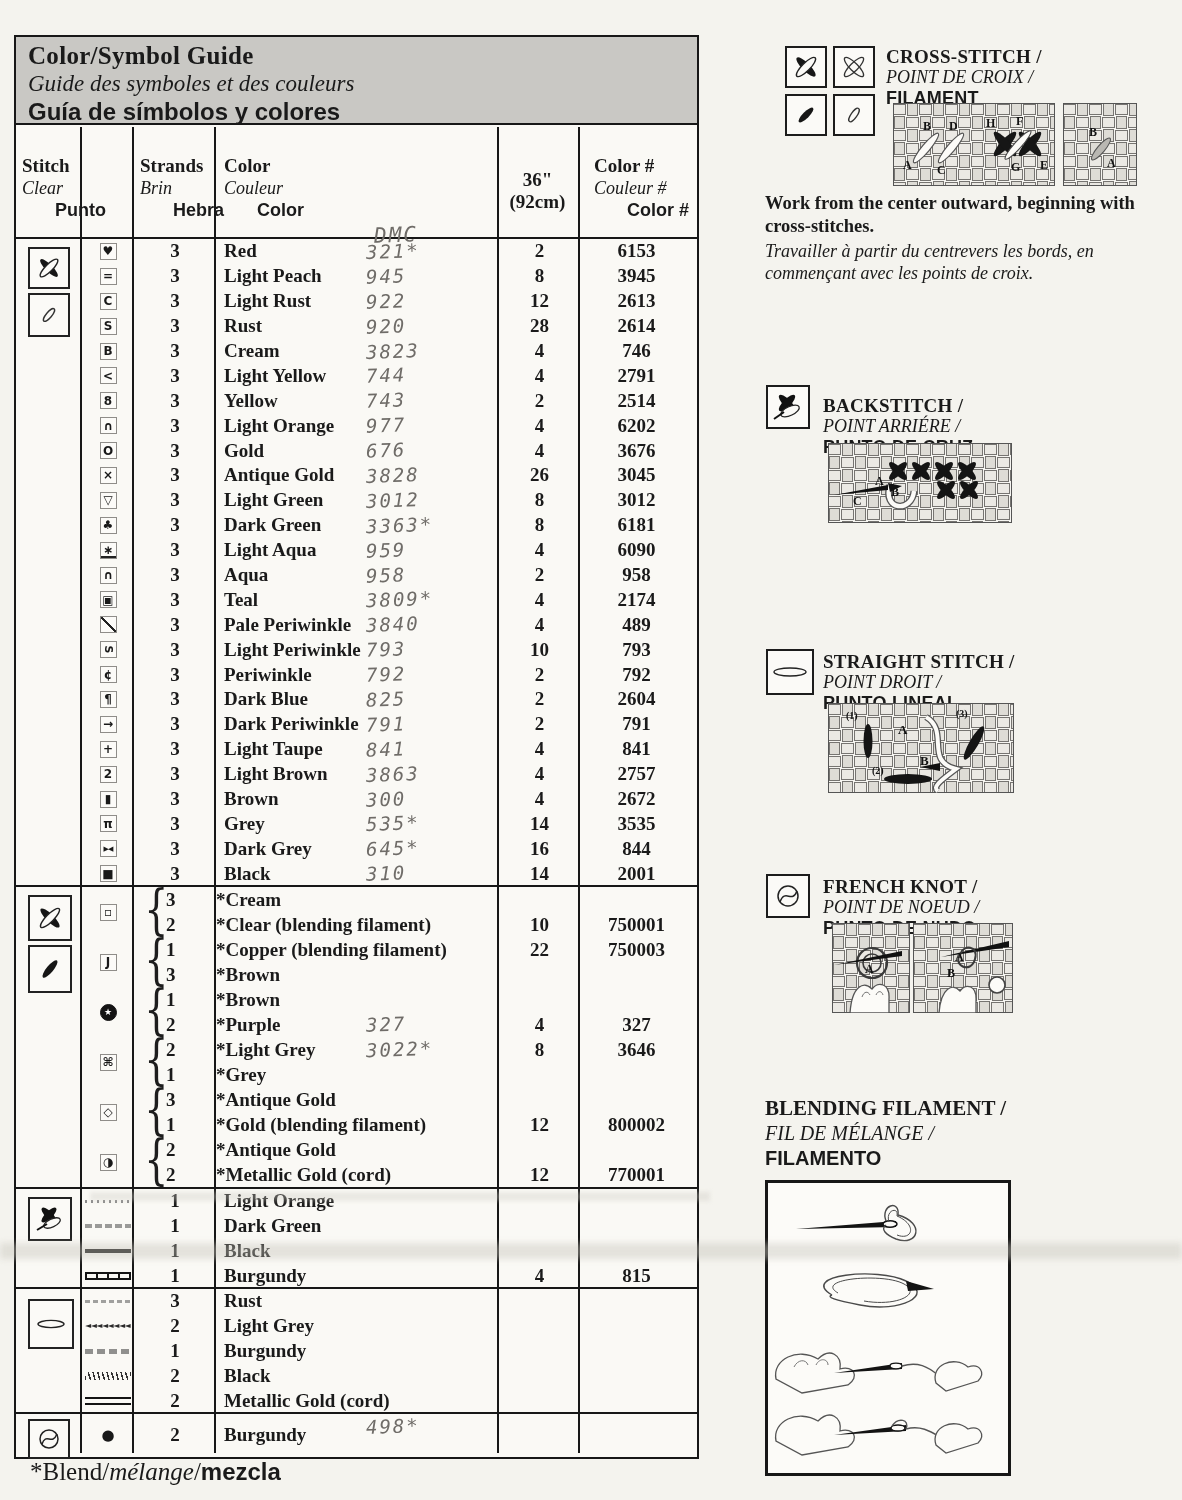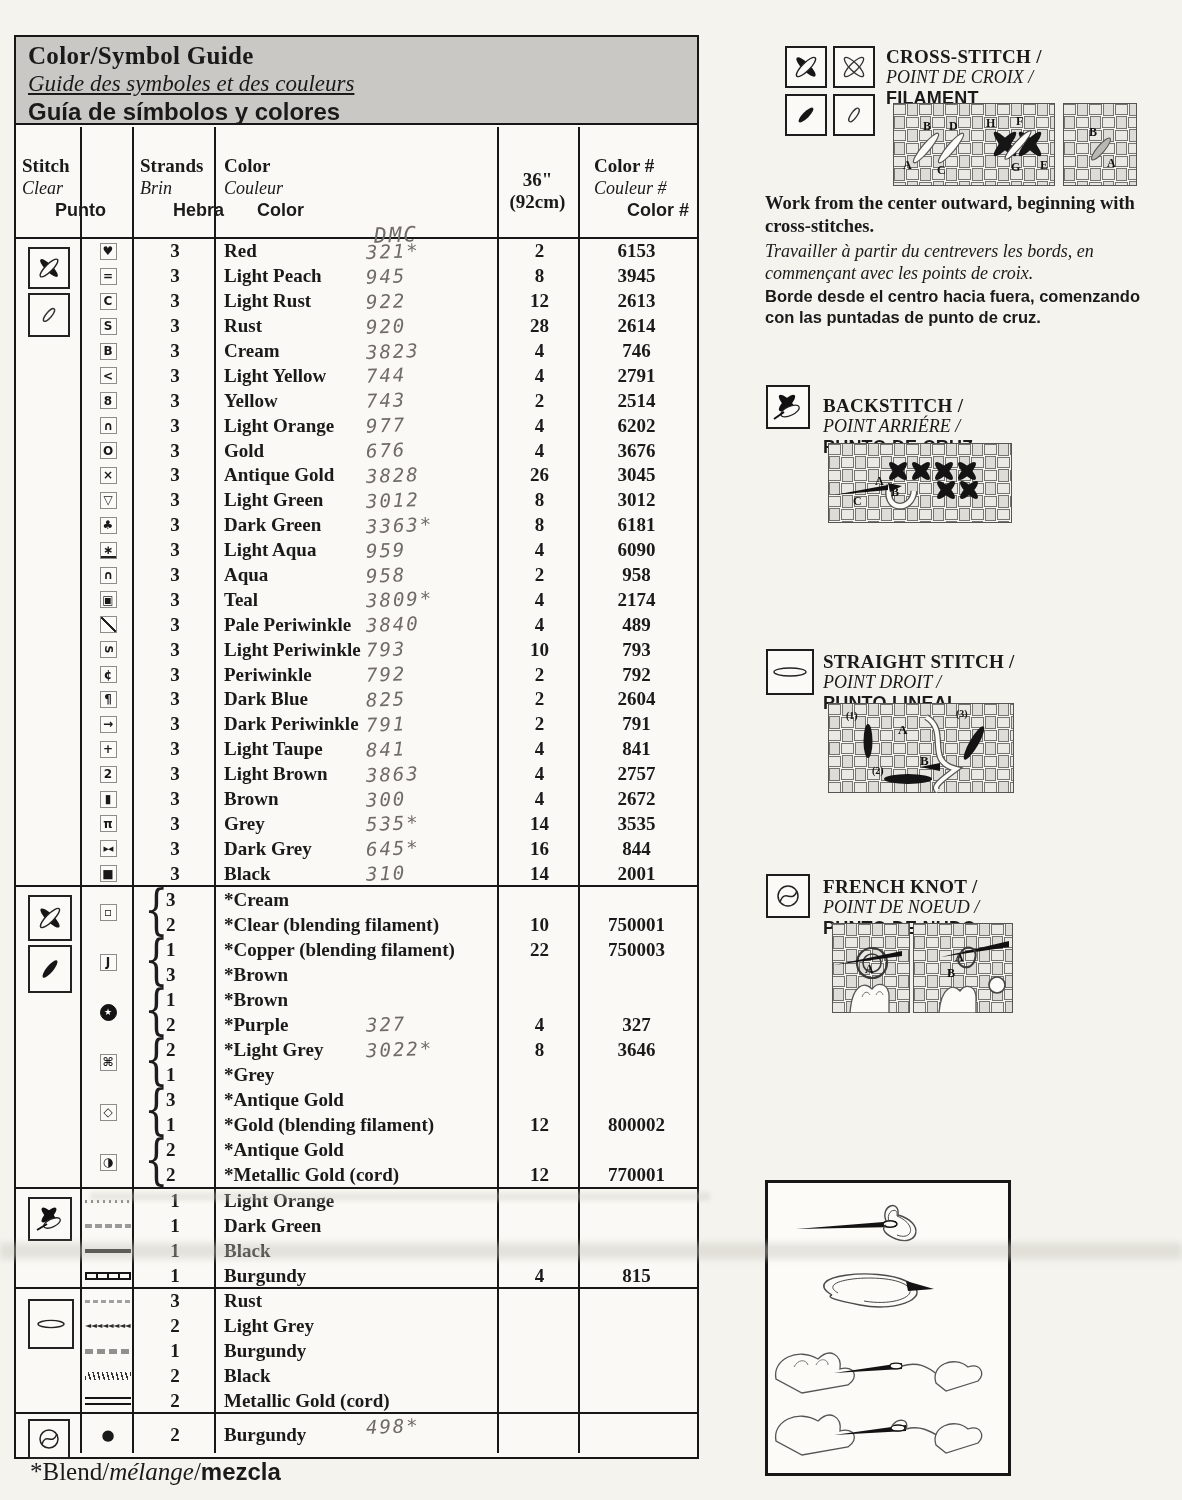--- a/index.html
+++ b/index.html
@@ -4,21 +4,21 @@
 <style>
   html,body{margin:0;padding:0;background:#e9e7e1;}
   #page{position:relative;width:1182px;height:1500px;background:#f4f3ee;overflow:hidden;
         font-family:"Liberation Serif",serif;color:#1a1a1a;}
   
   #guide-table{position:absolute;left:14px;top:35px;width:681px;height:1420px;
                border:2px solid #171717;background:#faf9f5;}
   #title-band{position:absolute;left:0;top:0;right:0;height:88px;background:#c9c8c4;
               border-bottom:2px solid #171717;padding:5px 0 0 12px;box-sizing:border-box;}
   .t1{font:700 25px "Liberation Serif",serif;letter-spacing:.3px;}
-  .t2{font:italic 23px "Liberation Serif",serif;margin-top:1px;text-decoration:underline;}
+  .t2{font:italic 23px "Liberation Serif",serif;margin-top:1px;}
   .t3{font:700 24px "Liberation Sans",sans-serif;margin-top:1px;}
   
   .vline{position:absolute;top:90px;width:2px;height:1326px;background:#171717;}
   .hline{position:absolute;left:0;right:0;height:2px;background:#171717;}
   
   .hcell{position:absolute;top:118px;}
   .hcell span{display:block;line-height:22px;}
   .h-en{font:700 19px "Liberation Serif",serif;}
   .h-fr{font:italic 18px "Liberation Serif",serif;}
   .h-es{font:700 18px "Liberation Sans",sans-serif;margin-left:33px;}
@@ -44,21 +44,21 @@
   .sym-tilt{transform:rotate(90deg);font-size:11px;}
   .sym-plaindot{border:none;background:none;font-size:15px;}
   
   .pair{position:relative;display:grid;grid-template-columns:64px 52px 82px 283px 81px 113px;
         grid-auto-rows:25px;height:50px;}
   .pair .symwrap{grid-column:2;grid-row:1/3;display:flex;align-items:center;justify-content:center;}
   .brace{position:absolute;left:121px;top:-4px;font-family:"DejaVu Serif",serif;font-size:54px;
          font-weight:400;color:#1d1d1d;transform:scaleX(.7);line-height:54px;}
   .bl-strands{grid-column:3;display:flex;align-items:center;padding-left:32px;
               font:700 19px "Liberation Serif",serif;}
-  .bl-name{grid-column:4;display:flex;align-items:center;padding-left:8px;
+  .bl-name{grid-column:4;display:flex;align-items:center;
            font:700 19px "Liberation Serif",serif;position:relative;}
   .bl-y{grid-column:5;display:flex;align-items:center;justify-content:center;font:700 19px "Liberation Serif",serif;}
   .bl-n{grid-column:6;display:flex;align-items:center;justify-content:center;font:700 19px "Liberation Serif",serif;}
   
   .line{display:block;width:46px;}
   .ln-dots-fine{height:3px;background:repeating-linear-gradient(90deg,#8a8a8a 0 2px,transparent 2px 6px);}
   .ln-dash-grey{height:4px;background:repeating-linear-gradient(90deg,#9a9a98 0 7px,transparent 7px 10px);}
   .ln-solid{height:4px;background:#141414;}
   .ln-dash-box{height:8px;border-top:2px solid #141414;border-bottom:2px solid #141414;box-sizing:border-box;
                background:repeating-linear-gradient(90deg,#141414 0 2px,transparent 2px 11px);}
@@ -707,21 +707,20 @@
   </svg>
   <svg style="position:absolute;left:1063px;top:103px" width="74" height="83">
     <rect x="0.5" y="0.5" width="73" height="82" fill="url(#weave)" stroke="#555"></rect>
     <ellipse cx="38" cy="46" rx="14" ry="3.8" transform="rotate(-50 38 46)" fill="#b9b7b2" stroke="#555" stroke-width="1.1"></ellipse>
     <text x="26" y="33" font-size="12">B</text>
     <text x="44" y="64" font-size="12">A</text>
   </svg>
   <div id="cs-note">
     <div class="n-en">Work from the center outward, beginning with cross-stitches.</div>
     <div class="n-fr">Travailler à partir du centrevers les bords, en commençant avec les points de croix.</div>
-    <div class="n-es">Borde desde el centro hacia fuera, comenzando con las puntadas de punto de cruz.</div>
   </div>
 
   <div class="iconbox" style="left:766px;top:385px;width:44px;height:44px">
     <svg width="34" height="34">
         <ellipse cx="16" cy="13" rx="11" ry="3.8" transform="rotate(45 16 13)" fill="#111"></ellipse>
         <ellipse cx="16" cy="13" rx="11" ry="3.8" transform="rotate(-45 16 13)" fill="#111"></ellipse>
         <ellipse cx="19" cy="21" rx="10" ry="4.4" transform="rotate(-25 19 21)" fill="#fbfaf7" stroke="#222" stroke-width="1.3"></ellipse>
         <line x1="3" y1="29" x2="13" y2="22" stroke="#111" stroke-width="2"></line>
       </svg>
   </div>
@@ -803,20 +802,25 @@
   <svg style="position:absolute;left:913px;top:923px" width="100" height="90">
     <rect x="0.5" y="0.5" width="99" height="89" fill="url(#weave)" stroke="#555"></rect>
     <polygon points="28,34 96,18 96,24" fill="#111"></polygon>
     <path d="M48,30 C38,42 58,52 62,36 C66,22 50,22 48,30" fill="none" stroke="#3a3a3a" stroke-width="2"></path>
     <circle cx="84" cy="62" r="8" fill="#fcfbf8" stroke="#444" stroke-width="1.6"></circle>
     <path d="M26,90 C28,64 40,60 47,68 C53,60 64,62 63,78 L63,90 Z" fill="#fcfbf8" stroke="#555" stroke-width="1.3"></path>
     <text x="42" y="38" font-size="12">A</text>
     <text x="34" y="54" font-size="12">B</text>
   </svg>
 
+  <div id="bf-title" class="rtitle" style="left:765px;top:1096px">
+    <span class="bt1">BLENDING FILAMENT /</span>
+    <span class="bt2">FIL DE MÉLANGE /</span>
+    <span class="bt3">FILAMENTO</span>
+  </div>
   <div id="bf-box">
     <svg width="240" height="290">
 
       <polygon points="28,46 128,38 128,44" fill="#131313"></polygon>
       <ellipse cx="122" cy="41" rx="7" ry="3.2" fill="#fcfbf8" stroke="#131313" stroke-width="1.5"></ellipse>
       <path d="M118,38 C112,22 132,16 130,32 C158,40 150,64 128,56 C118,52 112,46 118,42" fill="none" stroke="#4a4a4a" stroke-width="1.4"></path>
       <path d="M121,39 C117,27 131,23 129,33 C150,42 144,58 129,52" fill="none" stroke="#4a4a4a" stroke-width="1"></path>
 
       <path d="M64,112 C30,92 110,84 138,98 C168,112 132,130 92,122 C66,117 58,114 64,112" fill="none" stroke="#4a4a4a" stroke-width="1.4"></path>
       <path d="M70,110 C46,96 112,90 134,100 C156,110 130,124 96,118" fill="none" stroke="#4a4a4a" stroke-width="1"></path>

